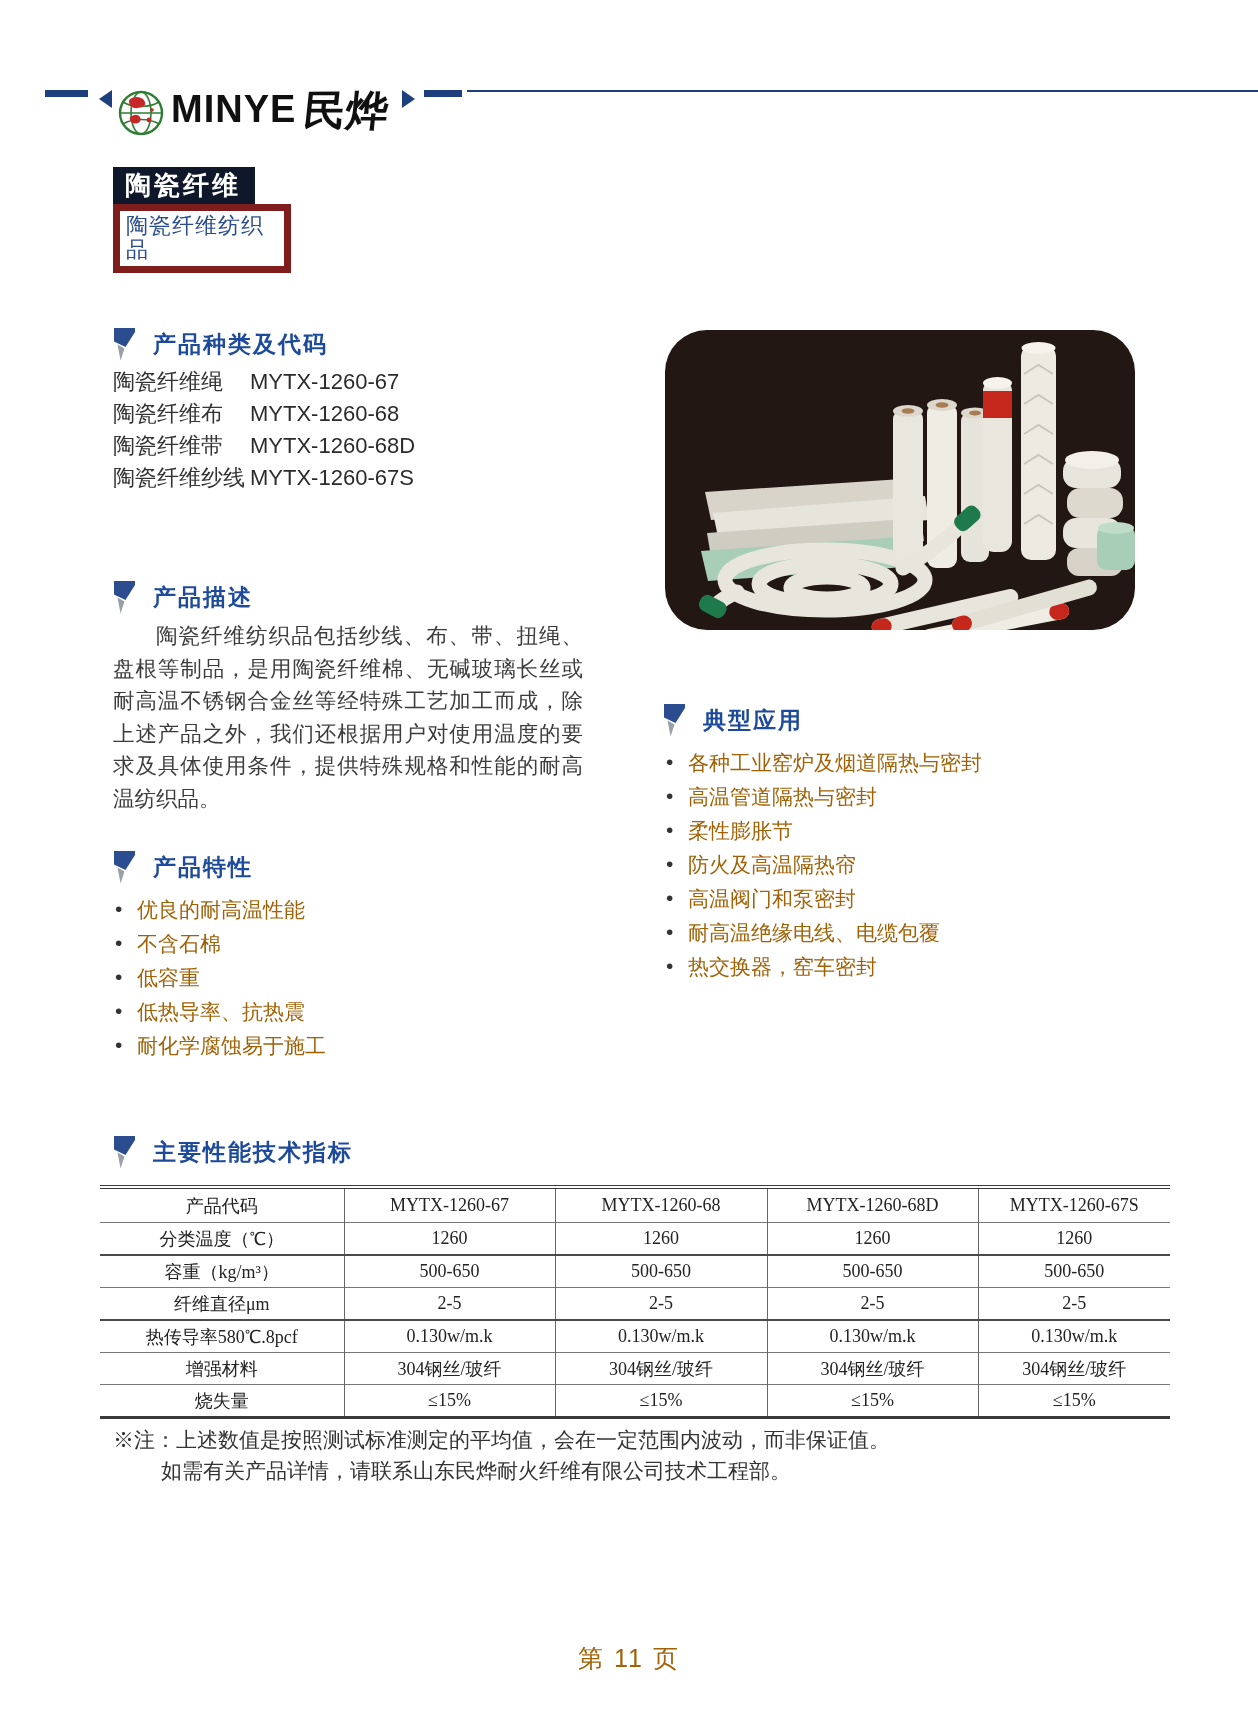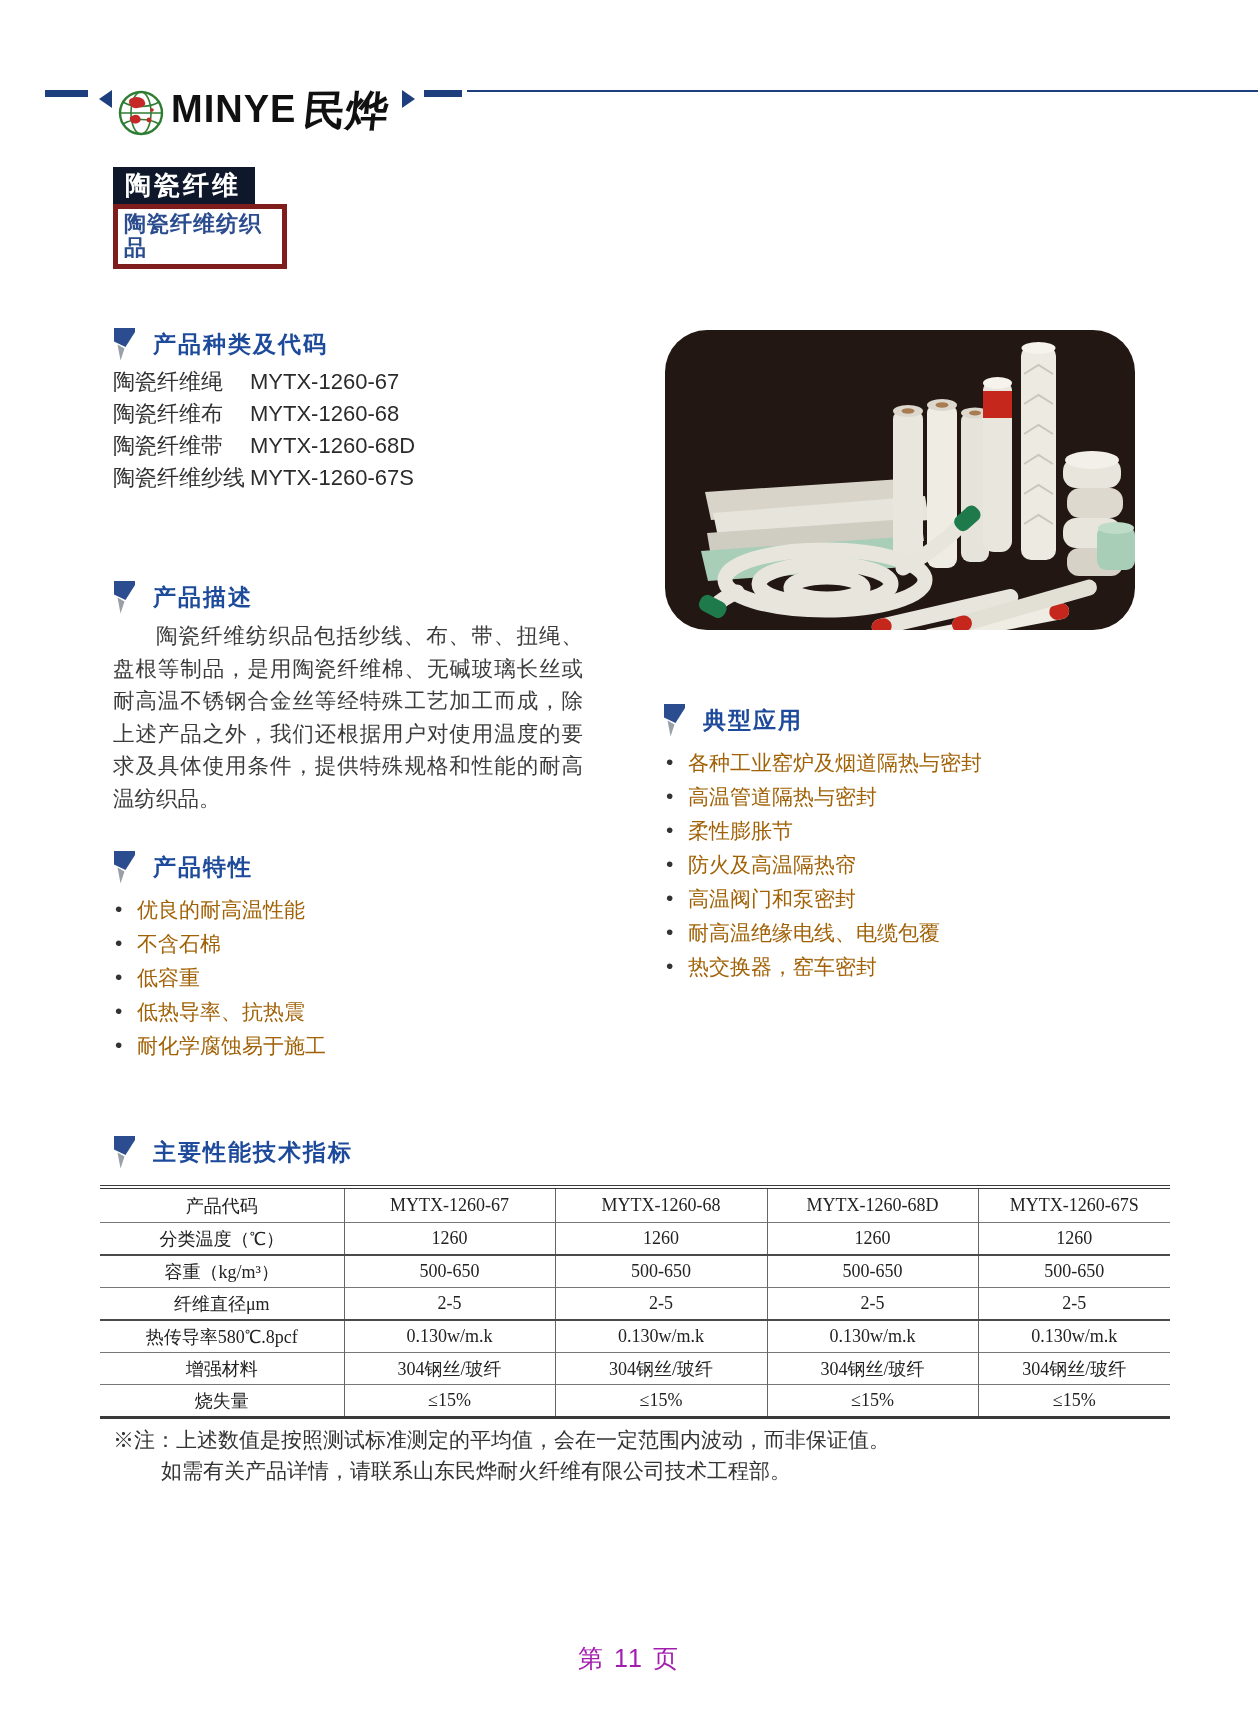--- a/index.html
+++ b/index.html
@@ -16,21 +16,21 @@
   .globe{flex:0 0 auto;margin-right:7px;display:flex;}
   .brand-en{font-size:38px;font-weight:900;color:#101010;letter-spacing:1px;line-height:1;}
   .brand-cn{font-family:"DejaVu Serif", serif;font-size:42px;font-weight:bold;color:#101010;
             line-height:1;margin-left:8px;display:inline-block;transform:skewX(-6deg);}
   .thin-line{flex:1 1 auto;height:2px;background:#1d3f7e;margin-left:5px;}
 
   
   .title-block{position:absolute;left:113px;top:167px;}
   .title-main{display:inline-block;background:#0f172a;color:#fff;font-size:26px;font-weight:bold;
               letter-spacing:3px;padding:4px 14px 5px 12px;line-height:28px;}
-  .title-sub{display:inline-block;border:5px solid #7f1d1d;color:#2b4c8e;font-size:22px;font-weight:bold;
+  .title-sub{display:inline-block;border:7px solid #7f1d1d;color:#2b4c8e;font-size:22px;font-weight:normal;
              letter-spacing:1px;padding:3px 8px 4px 6px;line-height:24px;margin-top:0;display:block;width:150px;}
 
   
   .sec-head{position:absolute;display:flex;align-items:center;}
   .sec-head .marker{flex:0 0 auto;display:flex;margin-right:17px;}
   .sec-head .txt{color:#1d4a9a;font-size:23px;font-weight:bold;letter-spacing:2px;line-height:1.2;}
 
   
   .codes-list{position:absolute;left:113px;top:366px;}
   .code-row{height:32px;display:flex;align-items:center;}
@@ -60,21 +60,21 @@
                  border-left:1px solid #666;padding:0 4px;overflow:hidden;white-space:nowrap;}
   .spec-table td:first-child{border-left:none;}
   .spec-table tr{border-bottom:1px solid #777;}
   .spec-table tr.thick{border-bottom:2px solid #4a4a4a;}
   .spec-table tr:last-child{border-bottom:none;}
   .spec-table tr.r-head td{height:33px;}
 
   
   .notes{position:absolute;left:113px;top:1424px;font-size:21px;line-height:31px;color:#333;}
   .notes .note2{margin-left:48px;}
-  .footer{position:absolute;left:0;top:1642px;width:100%;text-align:center;font-size:25px;color:#a21caf;
+  .footer{position:absolute;left:0;top:1642px;width:100%;text-align:center;font-size:25px;color:#a16207;
           letter-spacing:2px;}
 </style>
 </head>
 <body>
 
 <div class="page">
 
   <div class="brand-strip">
     <span class="dash"></span>
     <span class="tri left"></span>

